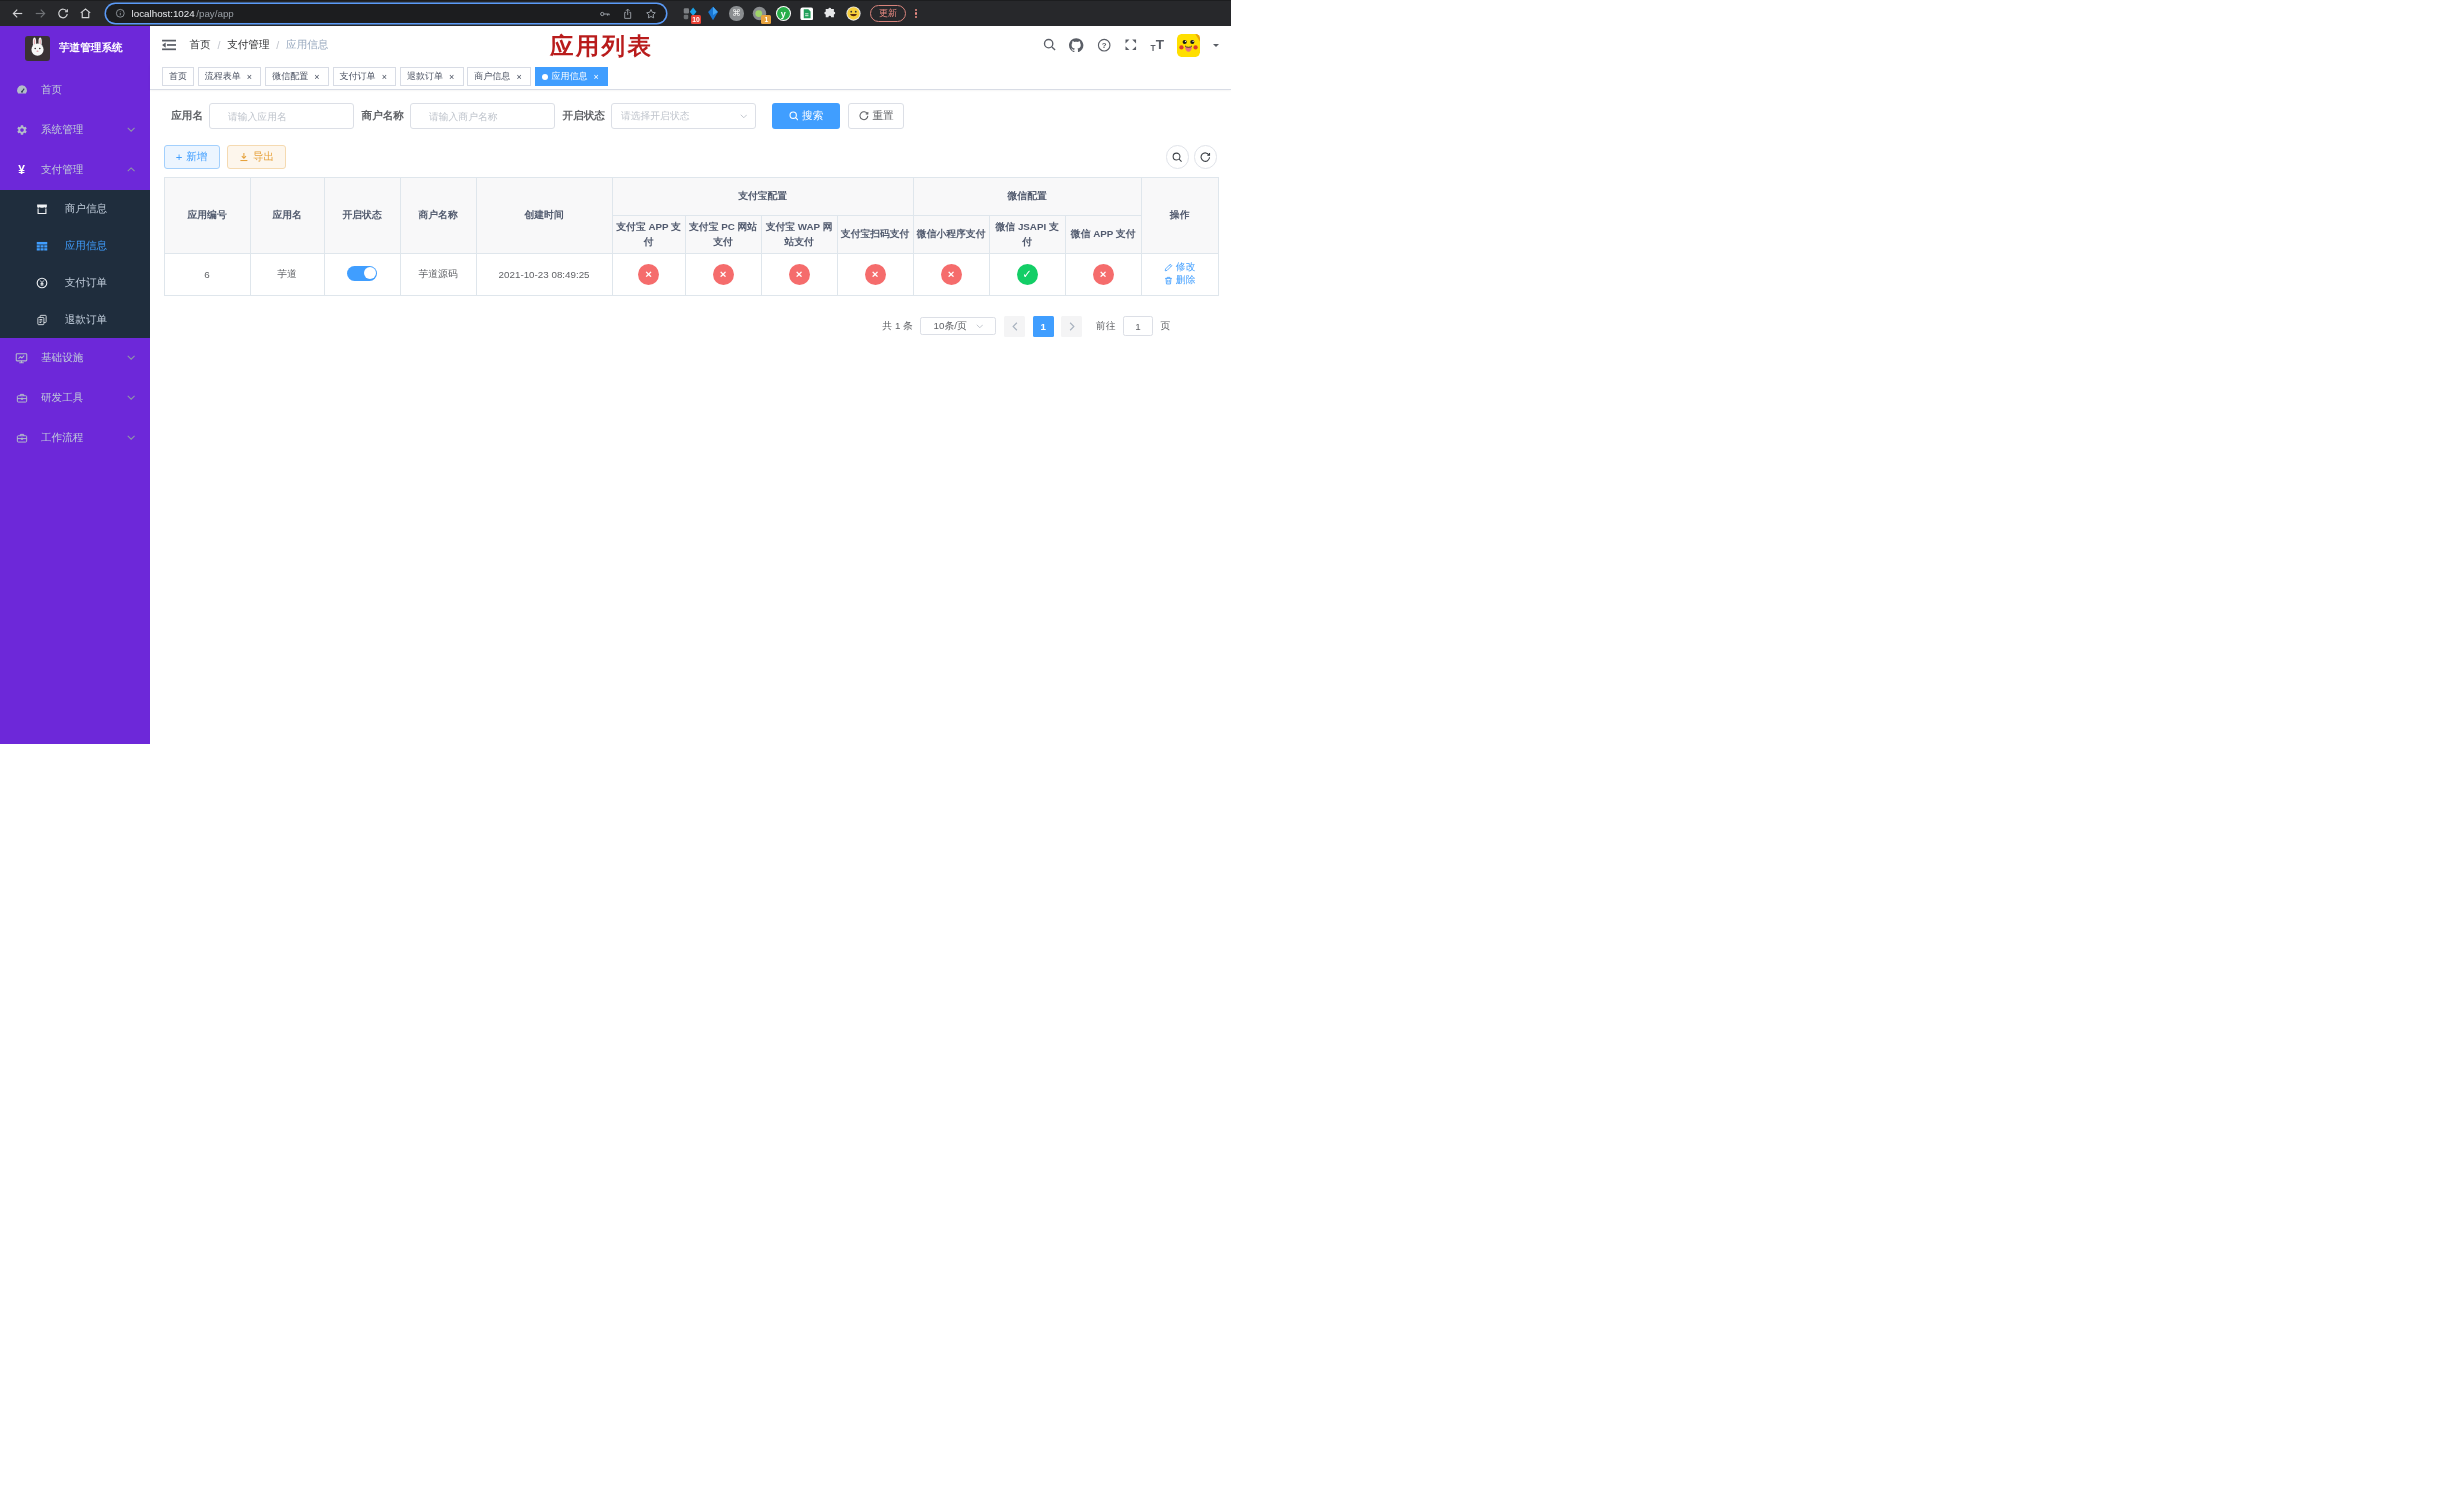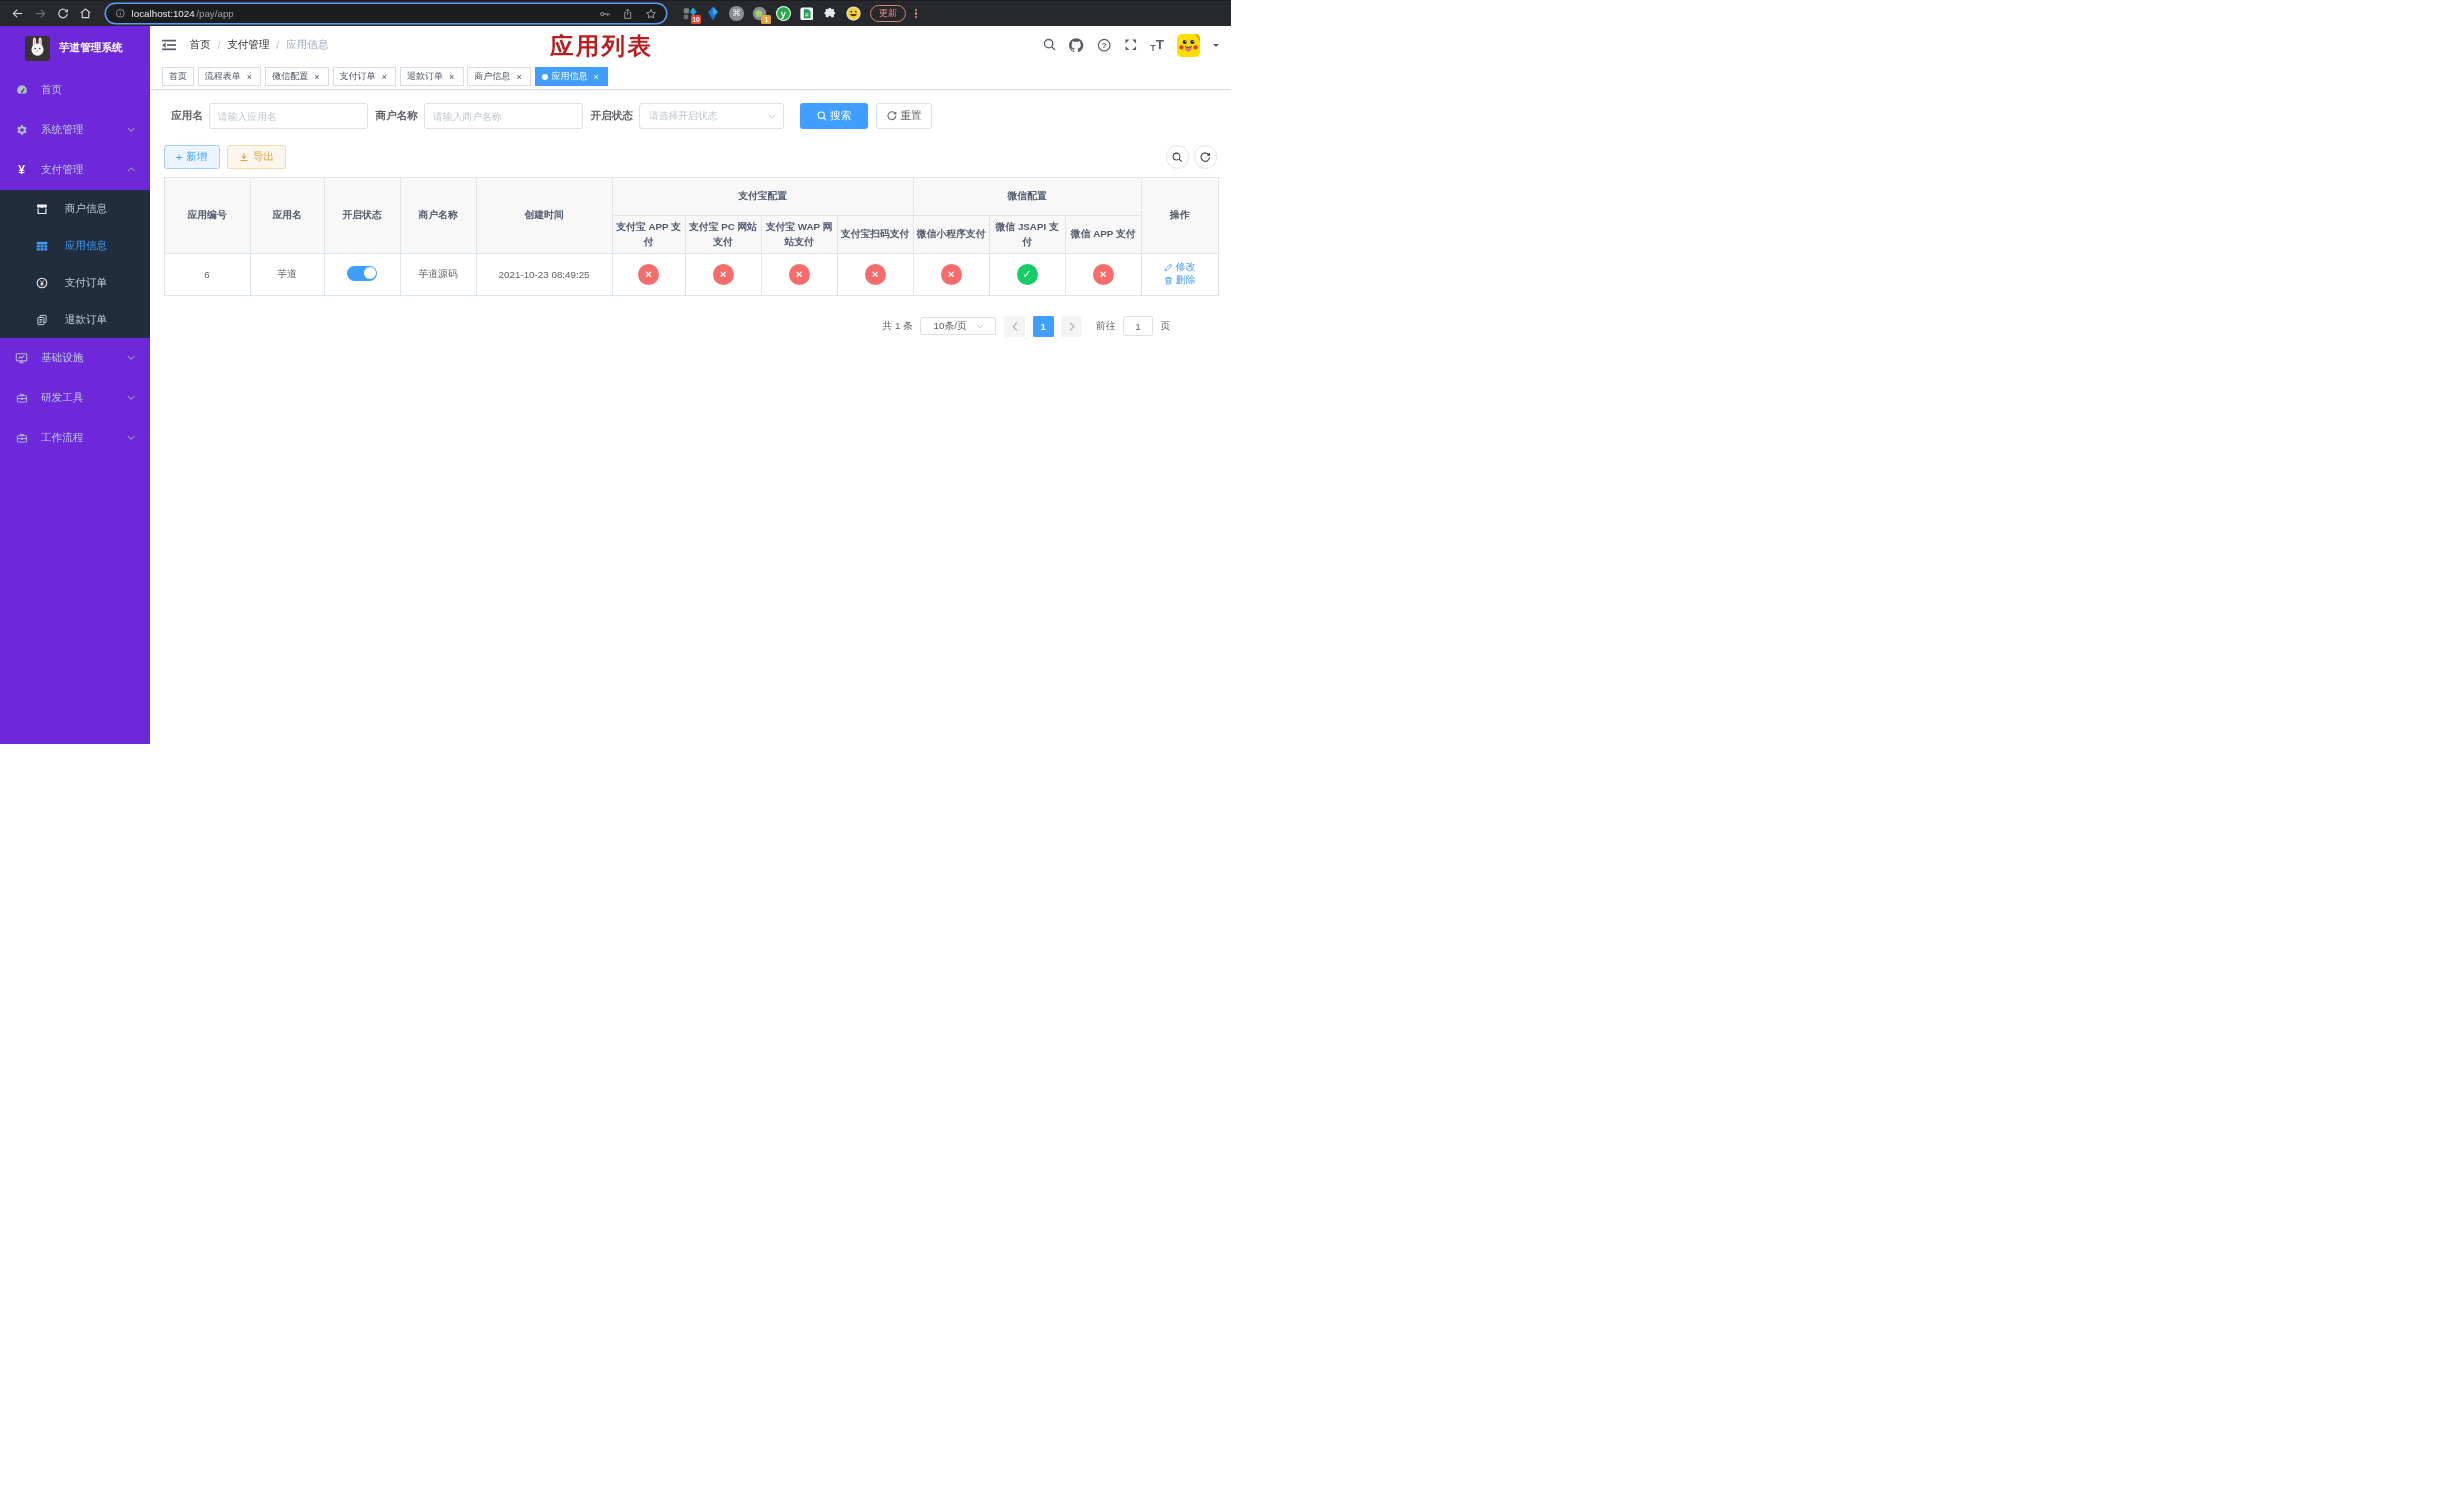--- a/index.html
+++ b/index.html
@@ -58,21 +58,21 @@
   .tag { height:19.7px; display:flex; align-items:center; gap:3.8px; padding:0 6px; border:0.8px solid #d8dce5; background:#fff; color:#495060; font-size:9px; cursor:pointer; }
   .tag .close { font-size:9px; width:9.8px; height:9.8px; display:flex; align-items:center; justify-content:center; border-radius:50%; }
   .tag.active { background:#409eff; border-color:#409eff; color:#fff; }
   .tag .dot { width:6px; height:6px; border-radius:50%; background:#fff; }
 
   .page-body { flex:1; padding:13px 13.6px 0; }
 
   .filters { display:flex; align-items:center; font-size:10.6px; color:#606266; }
   .f-label { font-weight:700; margin:0 6px 0 7.6px; white-space:nowrap; }
   .f-label:first-child { margin-left:7.6px; }
-  .f-input { width:159px; height:26px; border:0.8px solid #dcdfe6; border-radius:3px; padding:0 8px; font-size:9.8px; color:#606266; outline:none; font-family:inherit; }
+  .f-input { width:145px; height:26px; border:0.8px solid #dcdfe6; border-radius:3px; padding:0 18px; font-size:9.8px; color:#606266; outline:none; font-family:inherit; }
   .f-input::placeholder { color:#bfc4cc; }
   .f-select { width:145px; height:26px; border:0.8px solid #dcdfe6; border-radius:3px; padding:0 7.6px 0 9px; display:flex; align-items:center; justify-content:space-between; color:#bfc4cc; font-size:9.8px; cursor:pointer; }
   .btn { height:26px; border-radius:3px; font-size:10.6px; display:inline-flex; align-items:center; justify-content:center; gap:3.8px; border:0.8px solid transparent; cursor:pointer; font-family:inherit; }
   .btn-primary { background:#409eff; color:#fff; width:68px; margin-left:16px; }
   .btn-plain { background:#fff; border-color:#dcdfe6; color:#606266; width:56px; margin-left:8.3px; }
 
   .toolbar { margin-top:16px; display:flex; align-items:center; }
   .btn-add { background:#ecf5ff; border-color:#a3d0fd; color:#409eff; width:56px; height:24px; }
   .btn-add .plus { font-size:11.4px; font-weight:400; }
   .btn-export { background:#fdf6ec; border-color:#f5dab1; color:#e6a23c; width:59px; height:24px; margin-left:7.6px; }

